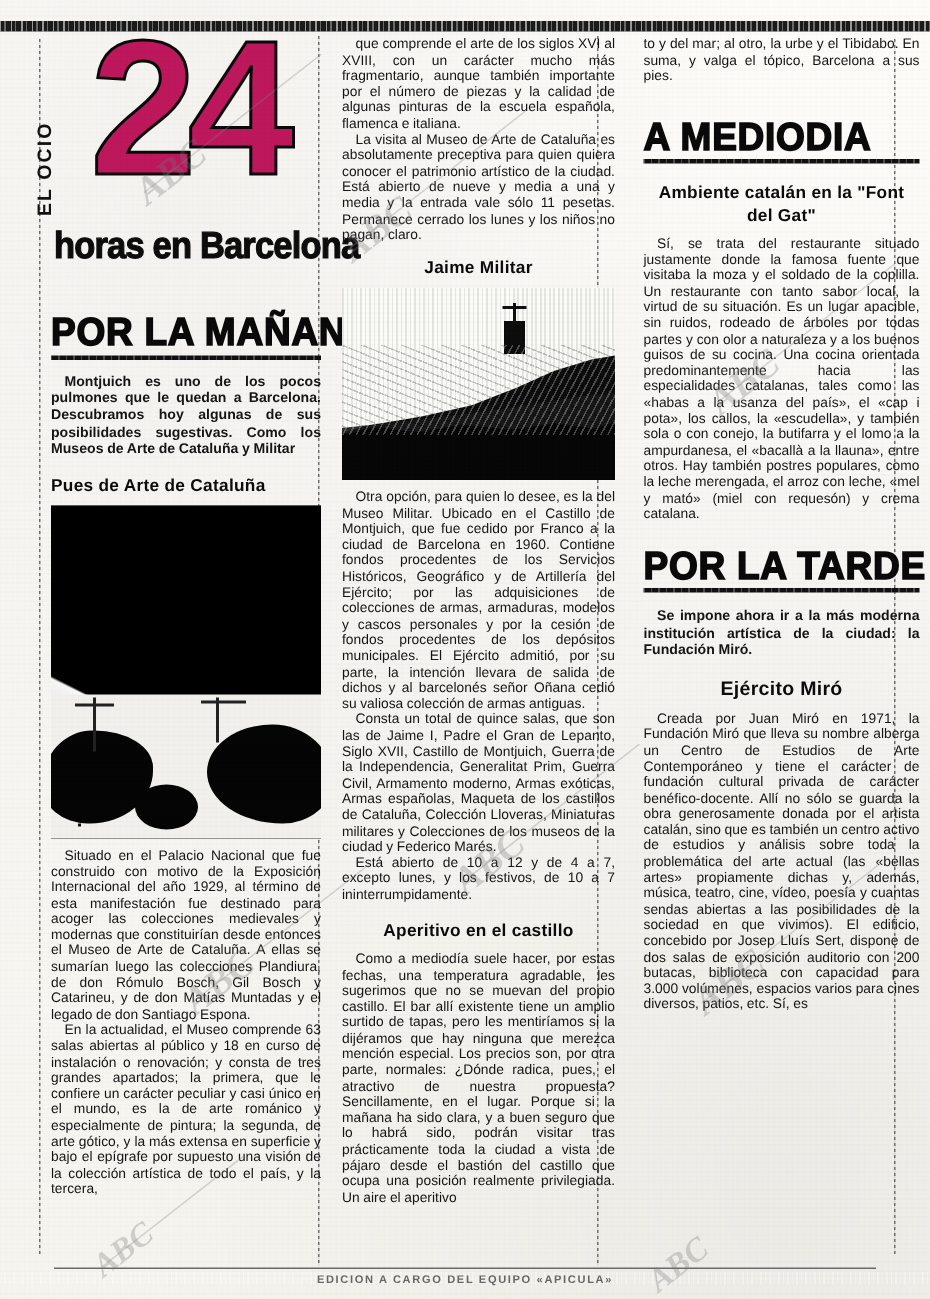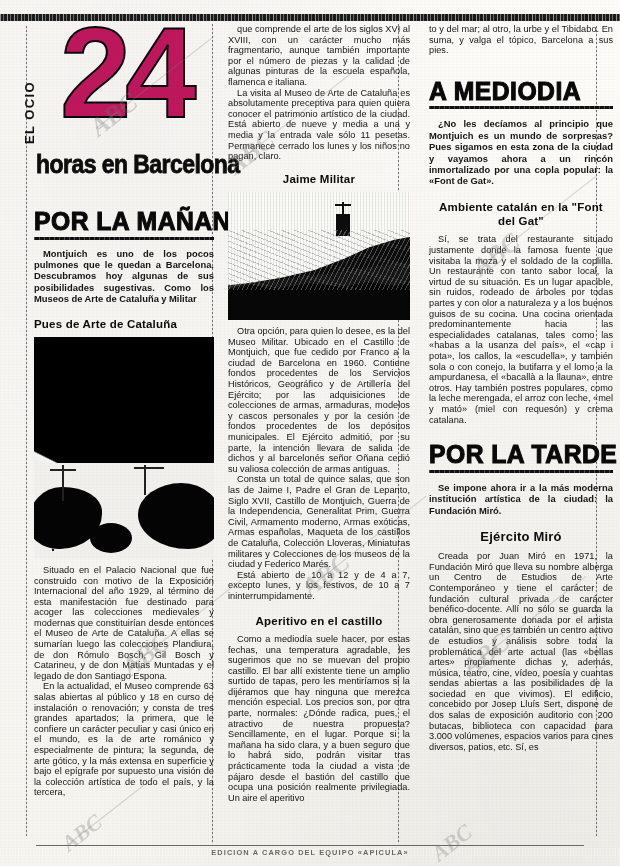--- a/index.html
+++ b/index.html
@@ -313,23 +313,20 @@
 
     <div class="body">
       <p class="noind">to y del mar; al otro, la urbe y el Tibidabo. En suma, y valga el tópico, Barcelona a sus pies.</p>
     </div>
 
     <div class="banner" style="margin-top:22px;">
       <div class="btxt">A MEDIODIA</div>
       <div class="brule"></div>
     </div>
 
-    <div class="body" style="margin-top:9px;">
-      <p style="font-weight:bold;font-size:9.4px;line-height:11.4px;">¿No les decíamos al principio que Montjuich es un mundo de sorpresas? Pues sigamos en esta zona de la ciudad y vayamos ahora a un rincón inmortalizado por una copla popular: la «Font de Gat».</p>
-    </div>
 
     <div class="subhead" style="margin-top:13px;">Ambiente catalán en la "Font del Gat"</div>
 
     <div class="body">
       <p>Sí, se trata del restaurante situado justamente donde la famosa fuente que visitaba la moza y el soldado de la coplilla. Un restaurante con tanto sabor local, la virtud de su situación. Es un lugar apacible, sin ruidos, rodeado de árboles por todas partes y con olor a naturaleza y a los buenos guisos de su cocina. Una cocina orientada predominantemente hacia las especialidades catalanas, tales como las «habas a la usanza del país», el «cap i pota», los callos, la «escudella», y también sola o con conejo, la butifarra y el lomo a la ampurdanesa, el «bacallà a la llauna», entre otros. Hay también postres populares, como la leche merengada, el arroz con leche, «mel y mató» (miel con requesón) y crema catalana.</p>
     </div>
 
     <div class="banner" style="margin-top:16px;">
       <div class="btxt">POR LA TARDE</div>
       <div class="brule"></div>

